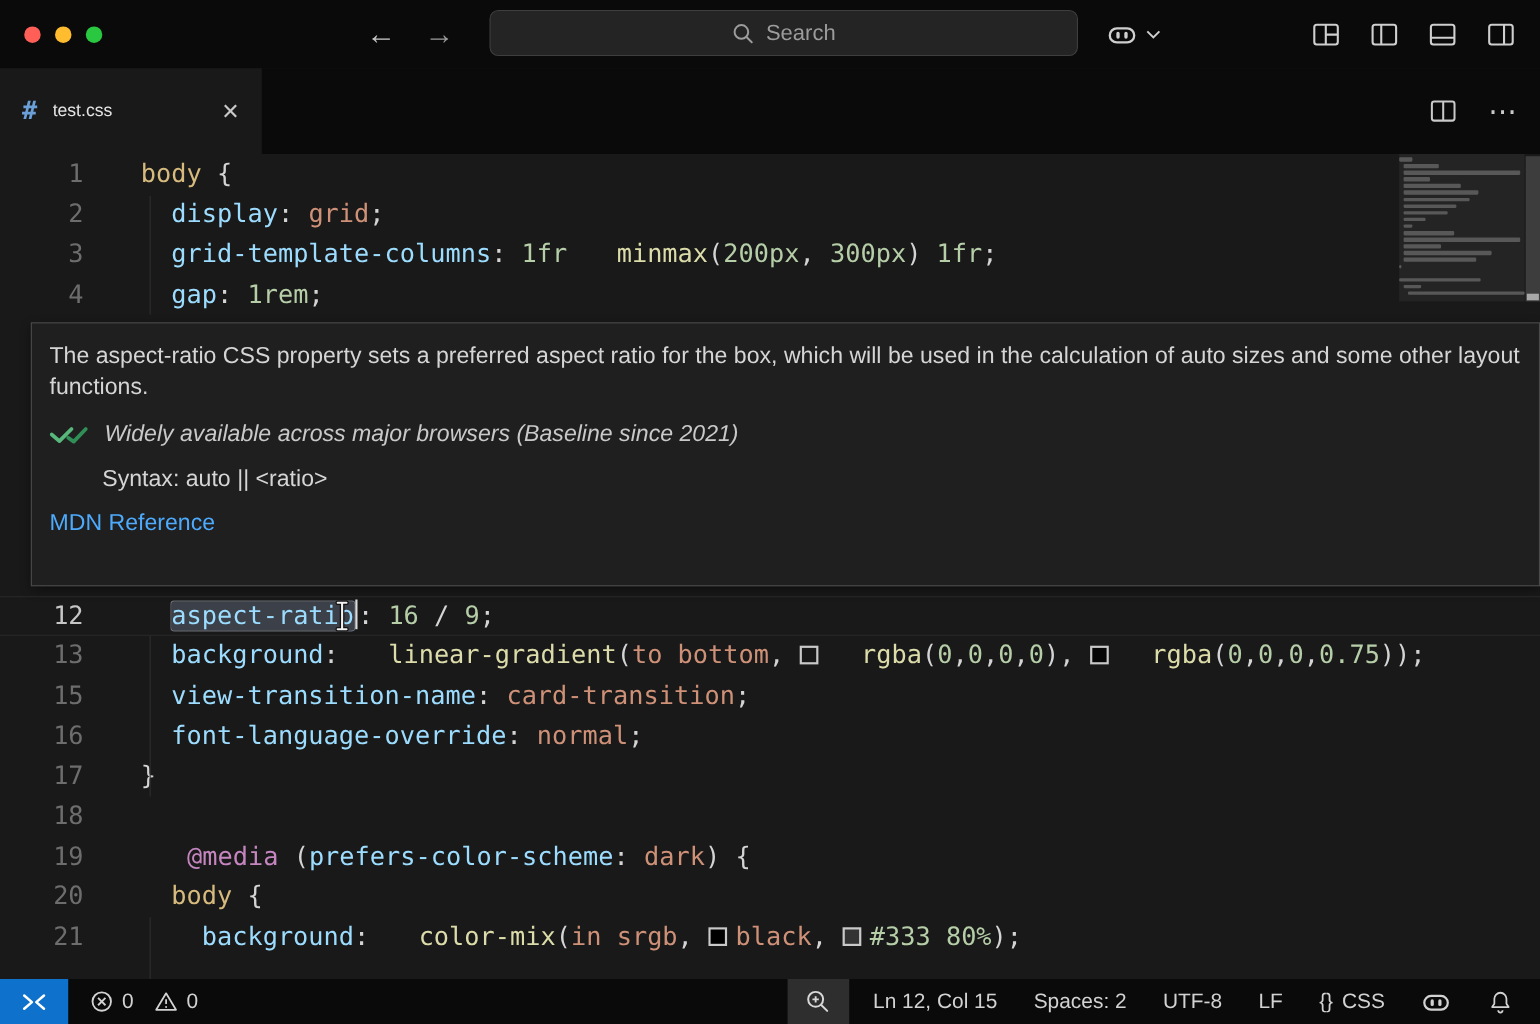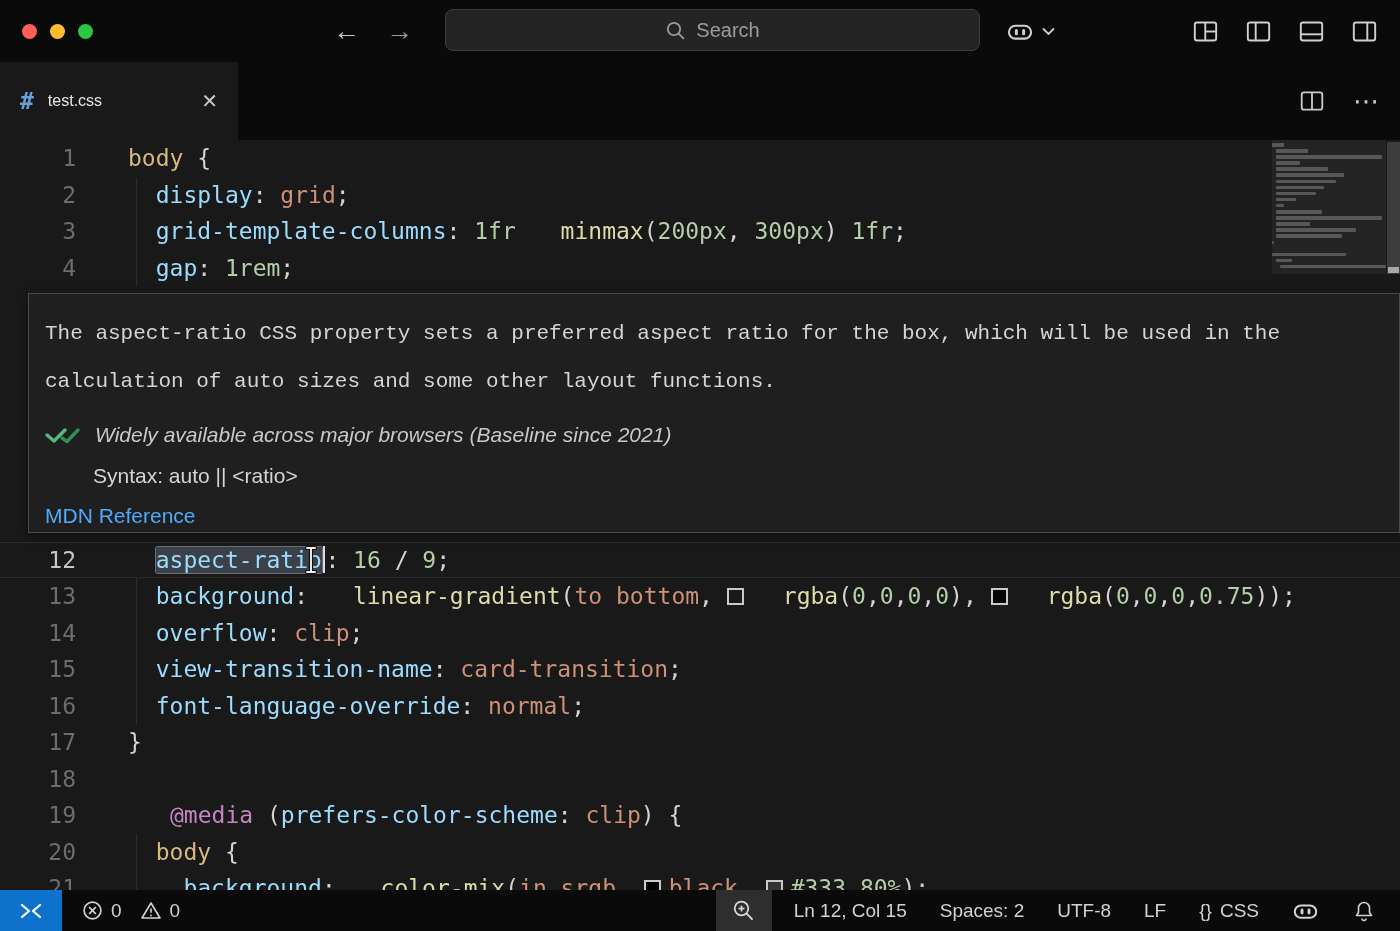--- a/index.html
+++ b/index.html
@@ -51,21 +51,21 @@
   .tk-whl { color:var(--prop); background:#3c4049; box-shadow:0 0 0 1px #6b6e76; border-radius:2px; }
   .caret { display:inline-block; width:2.5px; height:27px; background:#dcdcdc; vertical-align:-5px; margin-left:1px; }
   .swatch { display:inline-block; width:17px; height:17px; border:2px solid #c9c9c9; margin-right:8px; vertical-align:-1px; }
   .indent-guide { position:absolute; width:1px; background:#2e2e2e; left:136px; }
   
   .hover-tooltip {
     position:absolute; left:28px; right:0; top:153px; height:240px; z-index:6;
     background:#1f1f1f; border:1px solid #4a4a4a; padding:16px 16px 0 16px;
     font-size:21px; color:#d5d5d5; box-shadow:0 3px 10px rgba(0,0,0,.45);
   }
-  .tt-desc { line-height:48px; max-width:1345px;font-family:Liberation Mono, monospace; }
+  .tt-desc { line-height:28px; max-width:1345px; }
   .tt-baseline { margin-top:17px; display:flex; align-items:center; gap:14px; font-style:italic; color:#c9c9c9; }
   .tt-syntax { margin-top:17px;margin-left:48px; }
   .tt-link { margin-top:16px; display:inline-block; color:var(--link); text-decoration:none; }
   
   .minimap { position:absolute; top:3px; right:16px; width:112px; z-index:2; }
   .mini-row { height:3.5px; margin-bottom:2.6px; }
   .mini-bar { height:100%; background:#8d8d8d; opacity:.5; border-radius:1px; }
   .minimap-slider { position:absolute; top:0; right:14px; width:114px; height:134px; background:rgba(140,140,140,.10); z-index:3; }
   .scrollbar-slider { position:absolute; top:2px; right:0; width:13px; height:132px; background:rgba(140,140,140,.32); z-index:3; }
   .ruler-marker { position:absolute; top:127px; right:1px; width:11px; height:6px; background:#a8a8a8; z-index:4; }
@@ -150,26 +150,25 @@
 
   <div class="editor">
     <div id="code-lines">
         <div class="code-row"><span class="gutter">1</span><span class="line-content"><span class="tk-tag">body</span><span class="tk-op"> {</span></span></div>
         <div class="code-row"><span class="gutter">2</span><span class="line-content"><span class="tk-op">  </span><span class="tk-prop">display</span><span class="tk-op">: </span><span class="tk-val">grid</span><span class="tk-op">;</span></span></div>
         <div class="code-row"><span class="gutter">3</span><span class="line-content"><span class="tk-op">  </span><span class="tk-prop">grid-template-columns</span><span class="tk-op">: </span><span class="tk-num">1fr</span><span class="tk-op"> </span><span class="tk-fn">minmax</span><span class="tk-op">(</span><span class="tk-num">200px</span><span class="tk-op">, </span><span class="tk-num">300px</span><span class="tk-op">) </span><span class="tk-num">1fr</span><span class="tk-op">;</span></span></div>
         <div class="code-row"><span class="gutter">4</span><span class="line-content"><span class="tk-op">  </span><span class="tk-prop">gap</span><span class="tk-op">: </span><span class="tk-num">1rem</span><span class="tk-op">;</span></span></div>
         <div style="height: 255.5px;"></div>
         <div class="code-row active"><span class="gutter">12</span><span class="line-content"><span class="tk-op">  </span><span class="tk-whl">aspect-ratio</span><span class="caret"></span><span class="tk-op">: </span><span class="tk-num">16</span><span class="tk-op"> / </span><span class="tk-num">9</span><span class="tk-op">;</span></span></div>
         <div class="code-row"><span class="gutter">13</span><span class="line-content"><span class="tk-op">  </span><span class="tk-prop">background</span><span class="tk-op">: </span><span class="tk-fn">linear-gradient</span><span class="tk-op">(</span><span class="tk-val">to bottom</span><span class="tk-op">, </span><span class="swatch" style="background: rgba(0, 0, 0, 0);"></span><span class="tk-fn">rgba</span><span class="tk-op">(</span><span class="tk-num">0</span><span class="tk-op">,</span><span class="tk-num">0</span><span class="tk-op">,</span><span class="tk-num">0</span><span class="tk-op">,</span><span class="tk-num">0</span><span class="tk-op">)</span><span class="tk-op">, </span><span class="swatch" style="background: rgba(0, 0, 0, 0.75);"></span><span class="tk-fn">rgba</span><span class="tk-op">(</span><span class="tk-num">0</span><span class="tk-op">,</span><span class="tk-num">0</span><span class="tk-op">,</span><span class="tk-num">0</span><span class="tk-op">,</span><span class="tk-num">0.75</span><span class="tk-op">));</span></span></div>
-        <div class="code-row"><span class="gutter">14</span><span class="line-content"><span class="tk-op">  </span><span class="tk-prop">overflow</span><span class="tk-op">: </span><span class="tk-val">clip</span><span class="tk-op">;</span></span></div>
         <div class="code-row"><span class="gutter">15</span><span class="line-content"><span class="tk-op">  </span><span class="tk-prop">view-transition-name</span><span class="tk-op">: </span><span class="tk-val">card-transition</span><span class="tk-op">;</span></span></div>
         <div class="code-row"><span class="gutter">16</span><span class="line-content"><span class="tk-op">  </span><span class="tk-prop">font-language-override</span><span class="tk-op">: </span><span class="tk-val">normal</span><span class="tk-op">;</span></span></div>
         <div class="code-row"><span class="gutter">17</span><span class="line-content"><span class="tk-op">}</span></span></div>
         <div class="code-row"><span class="gutter">18</span><span class="line-content"></span></div>
-        <div class="code-row"><span class="gutter">19</span><span class="line-content"><span class="tk-at">@media</span><span class="tk-op"> (</span><span class="tk-prop">prefers-color-scheme</span><span class="tk-op">: </span><span class="tk-val">clip</span><span class="tk-op">) {</span></span></div>
+        <div class="code-row"><span class="gutter">19</span><span class="line-content"><span class="tk-at">@media</span><span class="tk-op"> (</span><span class="tk-prop">prefers-color-scheme</span><span class="tk-op">: </span><span class="tk-val">dark</span><span class="tk-op">) {</span></span></div>
         <div class="code-row"><span class="gutter">20</span><span class="line-content"><span class="tk-op">  </span><span class="tk-tag">body</span><span class="tk-op"> {</span></span></div>
         <div class="code-row"><span class="gutter">21</span><span class="line-content"><span class="tk-op">    </span><span class="tk-prop">background</span><span class="tk-op">: </span><span class="tk-fn">color-mix</span><span class="tk-op">(</span><span class="tk-val">in srgb</span><span class="tk-op">, </span><span class="swatch" style="background: rgb(0, 0, 0);"></span><span class="tk-val">black</span><span class="tk-op">, </span><span class="swatch" style="background: rgb(51, 51, 51);"></span><span class="tk-num">#333</span><span class="tk-op"> </span><span class="tk-num">80%</span><span class="tk-op">);</span></span></div>
       </div>
 
     <div class="indent-guide" style="top:38px;height:108px;"></div>
     <div class="indent-guide" style="top:438px;height:146px;"></div>
     <div class="indent-guide" style="top:694px;height:56px;"></div>
 
     <div class="minimap" id="minimap-rows">
         <div class="mini-row">

